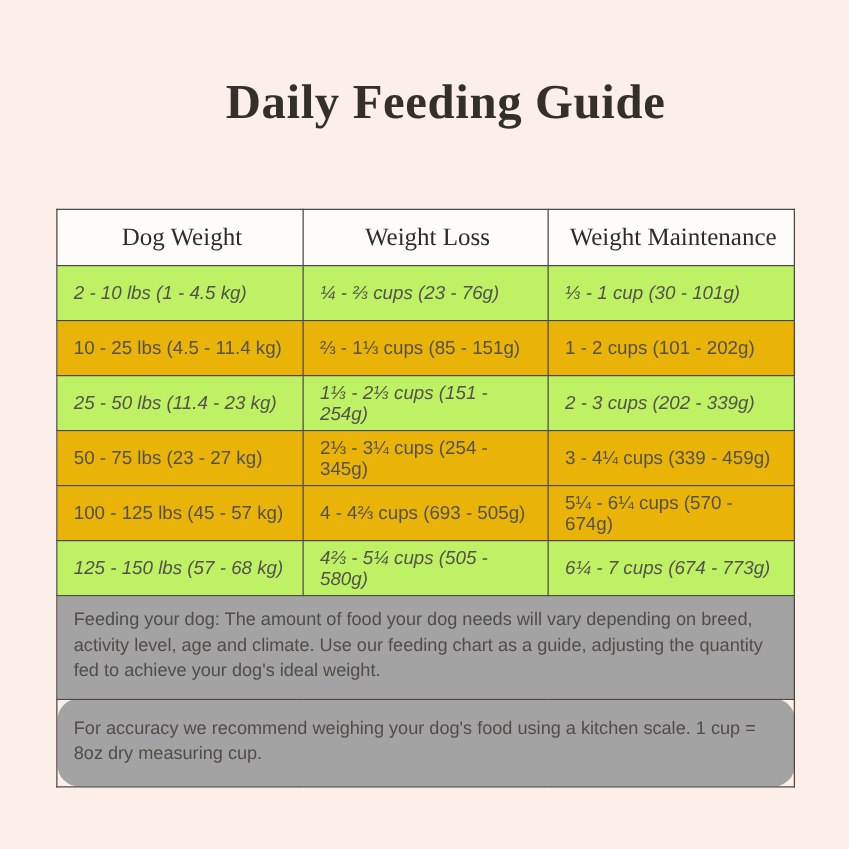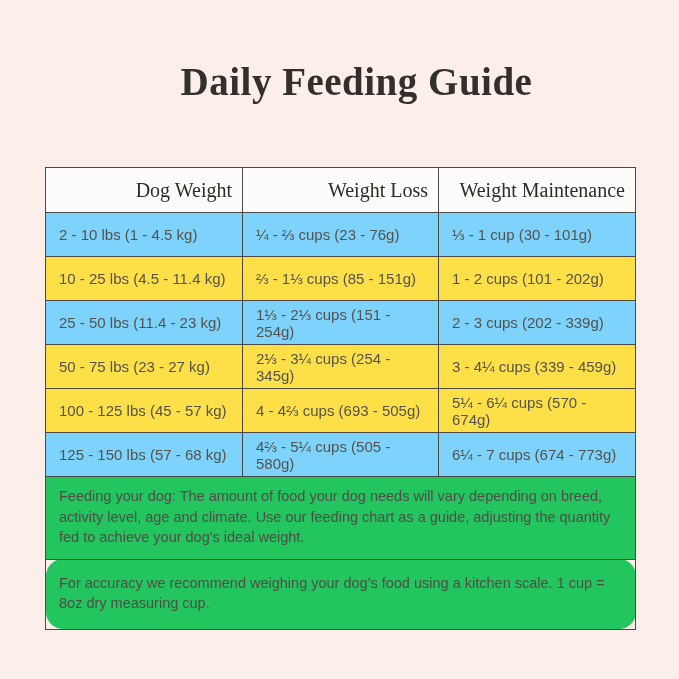--- a/index.html
+++ b/index.html
@@ -38,37 +38,38 @@
   .guide-table td, .guide-table th {
     border: 1px solid #4c4945;
     box-sizing: border-box;
   }
   .guide-table th {
     background: #fefcfa;
     font-family: "Liberation Serif", "DejaVu Serif", serif;
     font-weight: 400;
     font-size: 20px;
     color: #2f2c28;
-    text-align: right;
+    text-align: center;
     padding: 0 10px 0 13px;
     height: 45px;
   }
   .guide-table td.cell {
     font-size: 15px;
     color: #55524d;
     padding: 0 8px 0 13px;
     height: 44px;
     vertical-align: middle;
-    background: #fde047;
+    background: #eab308;
   }
   .guide-table tr.tan td.cell {
-    background: #7dd3fc;
+    background: #bef264;
+    font-style: italic;
   }
   .guide-table td.note {
-    background: #22c55e;
+    background: #a3a3a3;
     font-size: 14.5px;
     color: #504d49;
     line-height: 1.42;
     padding: 9px 16px 11px 13px;
     vertical-align: middle;
   }
   .guide-table td.note.last {
     padding-top: 13px;
     padding-bottom: 15px;
     border-radius: 17px;

